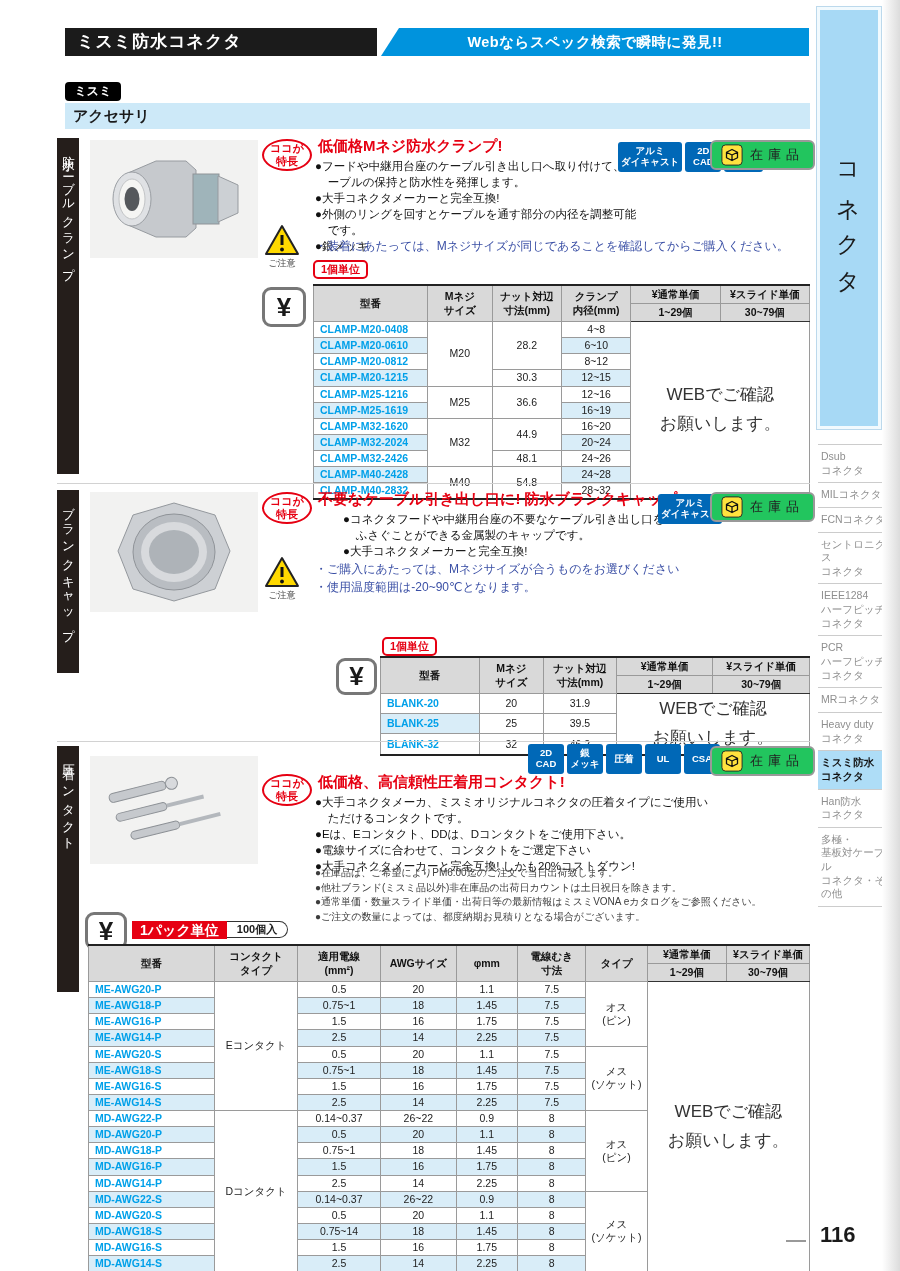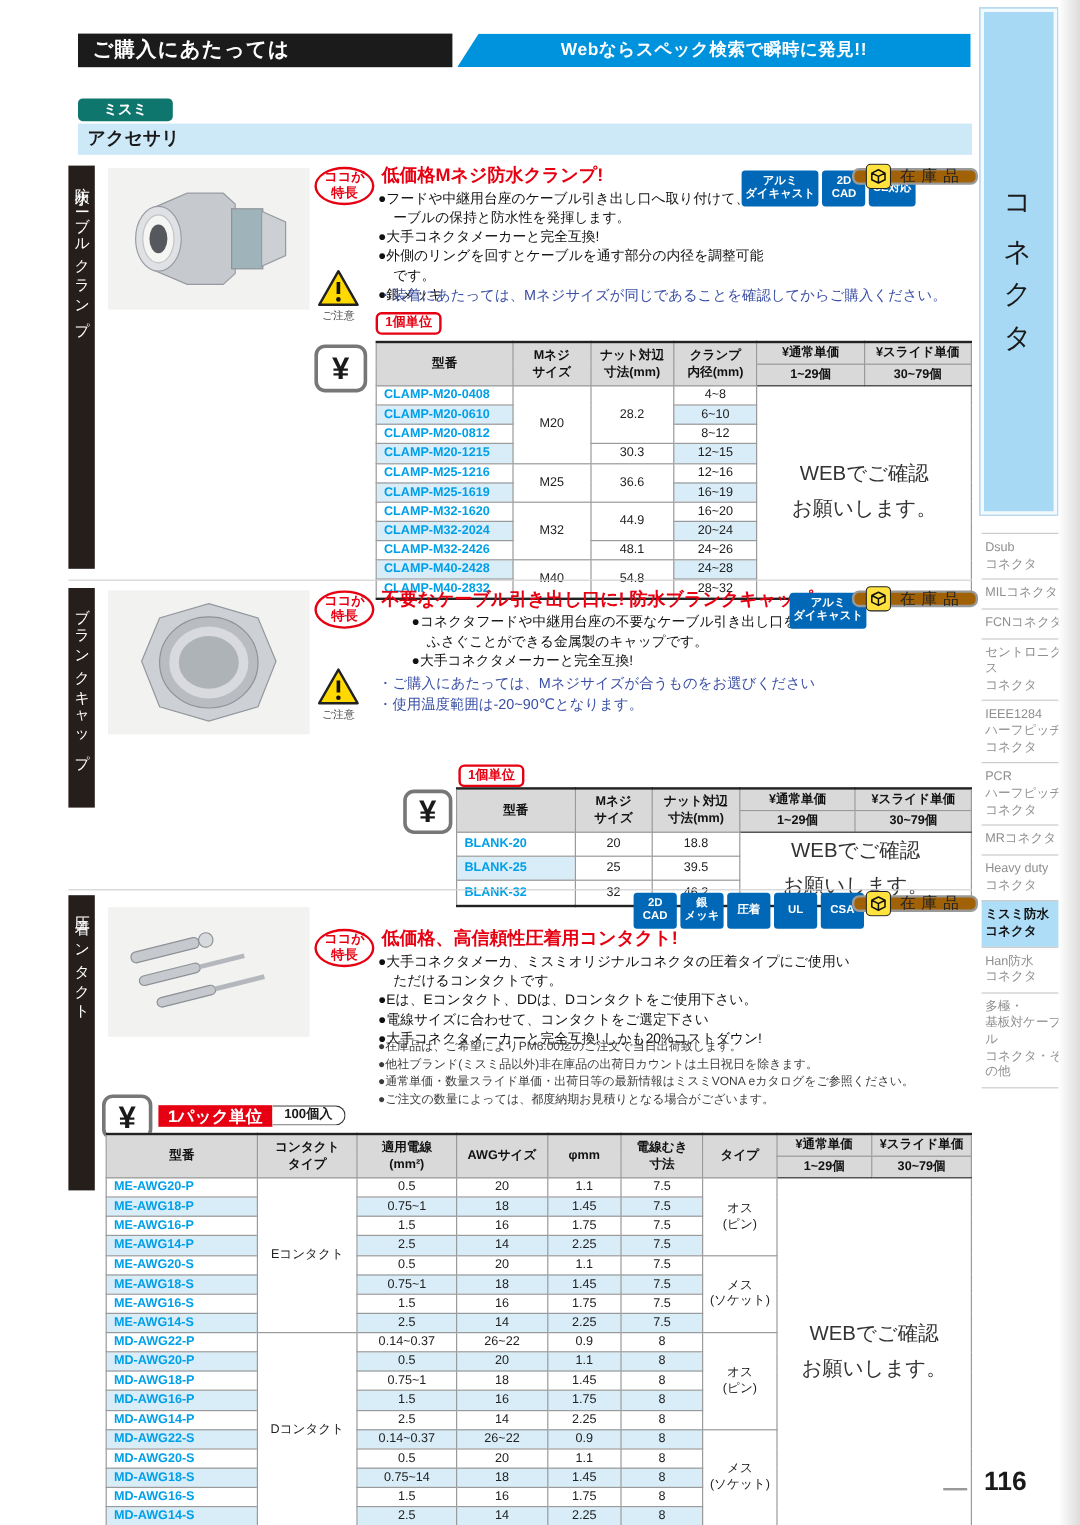--- a/index.html
+++ b/index.html
@@ -6,21 +6,21 @@
   .page{position:relative;width:900px;height:1271px;background:#ffffff;overflow:hidden;
         font-family:"Liberation Sans","DejaVu Sans",sans-serif;color:#1a1a1a;}
   .abs{position:absolute;}
 
   
   .hdr-black{left:65px;top:28px;width:312px;height:28px;background:#1b1b1b;color:#fff;
              font-size:17px;font-weight:bold;line-height:28px;padding-left:12px;box-sizing:border-box;letter-spacing:1px;}
   .hdr-banner{left:381px;top:28px;width:428px;height:28px;background:#0093dd;color:#fff;
               font-size:14.5px;font-weight:bold;line-height:28px;text-align:center;
               clip-path:polygon(18px 0,100% 0,100% 100%,0 100%);letter-spacing:.5px;}
-  .brand-badge{left:65px;top:82px;width:79px;height:19px;background:#0f766e;color:#fff;border-radius:4px;
+  .brand-badge{left:65px;top:82px;width:56px;height:19px;background:#000000;color:#fff;border-radius:4px;
                font-size:12px;font-weight:bold;display:flex;align-items:center;justify-content:center;}
   .cat-bar{left:65px;top:103px;width:745px;height:26px;background:#cde9f8;
            font-size:15px;font-weight:bold;line-height:26px;padding-left:8px;box-sizing:border-box;}
 
   
   .side-label{width:22px;background:#251e1b;color:#fff;writing-mode:vertical-rl;text-orientation:upright;
               font-size:12.5px;letter-spacing:3px;display:flex;justify-content:flex-start;align-items:center;
               padding-top:8px;box-sizing:border-box;}
 
   
@@ -35,22 +35,22 @@
   .notes div{font-size:10px;line-height:1.45;padding-left:1.1em;text-indent:-1.1em;color:#3c3c3c;}
   .caution-note div{font-size:12px;line-height:1.5;color:#3a4fa5;}
 
   
   .badge-row{display:flex;gap:3px;align-items:flex-start;}
   .bbadge{display:inline-flex;align-items:center;justify-content:center;background:#0068b7;color:#fff;
           border-radius:3px;font-weight:bold;text-align:center;white-space:pre-line;font-size:9.5px;
           line-height:1.15;min-width:36px;height:30px;padding:0 3px;box-sizing:border-box;}
 
   
-  .stock{display:flex;align-items:center;gap:7px;border:2px solid #999;border-radius:6px;background:#a16207;
-         padding:2px 9px;height:14px;box-sizing:border-box;}
+  .stock{display:flex;align-items:center;gap:7px;border:2px solid #999;border-radius:6px;background:#22c55e;
+         padding:2px 9px;height:30px;box-sizing:border-box;}
   .stock .lbl{font-size:13px;letter-spacing:5px;color:#222;}
 
   
   .warn-label{font-size:9px;color:#444;text-align:center;width:36px;}
 
   
   .unit-badge{display:inline-block;border:2px solid #e60012;border-radius:5px;color:#e60012;font-weight:bold;
               font-size:11px;padding:0 6px;line-height:15px;background:#fff;}
   .pack{display:inline-flex;align-items:center;height:19px;}
   .pack-unit{background:#e60012;color:#fff;font-weight:bold;font-size:14px;padding:1px 8px;line-height:16px;}
@@ -86,21 +86,21 @@
   .page-num{left:820px;top:1222px;font-size:22px;font-weight:bold;color:#1a1a1a;}
   .page-tick{left:786px;top:1240px;width:20px;height:2px;background:#999;}
   .edge{left:882px;top:0;width:18px;height:1271px;background:linear-gradient(to right,#ffffff,#dcdcdc);}
   .hr{height:1px;background:#d2d2d2;}
 </style>
 </head>
 <body>
 
 <div class="page">
 
-  <div class="abs hdr-black">ご購入にあたっては</div>
+  <div class="abs hdr-black">ミスミ防水コネクタ</div>
   <div class="abs hdr-banner">Webならスペック検索で瞬時に発見!!</div>
   <div class="abs brand-badge">ミスミ</div>
   <div class="abs cat-bar">アクセサリ</div>
 
   <div class="abs side-label" style="left:57px;top:138px;height:336px;">防水ケーブルクランプ</div>
 
   <div class="abs photo" style="left:90px;top:140px;width:168px;height:118px;">
     <svg width="152" height="102" viewBox="0 0 152 102">
       <polygon points="30,25 58,13 88,13 98,22 98,80 88,89 58,89 30,77" fill="#c6c9cd" stroke="#979ba0"></polygon>
       <rect x="95" y="26" width="26" height="50" fill="#9fb4ba" stroke="#8f9398"></rect>
@@ -311,21 +311,21 @@
           </tr>
           <tr>
             <th>1~29個</th>
             <th>30~79個</th>
           </tr>
         </thead>
         <tbody>
           <tr>
             <td class="s model">BLANK-20</td>
             <td>20</td>
-            <td>18.8</td>
+            <td>31.9</td>
             <td rowspan="3" colspan="2" class="web">WEBでご確認
 お願いします。</td>
           </tr>
           <tr>
             <td class="s model">BLANK-25</td>
             <td>25</td>
             <td>39.5</td>
           </tr>
           <tr>
             <td class="s model">BLANK-32</td>

